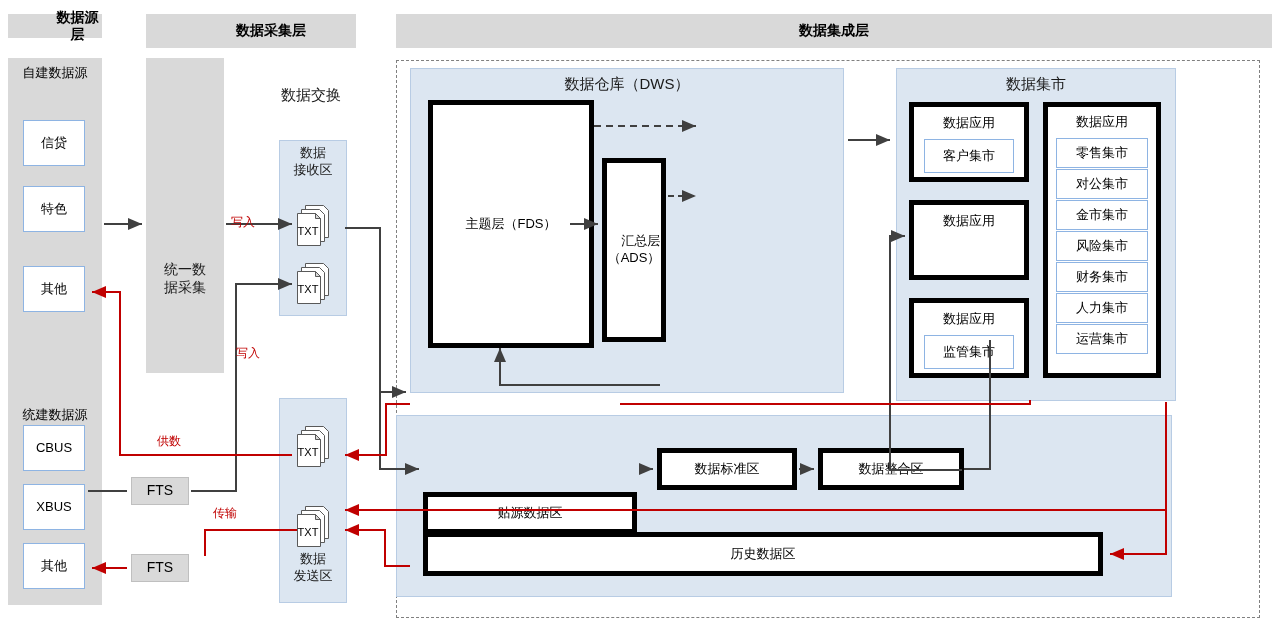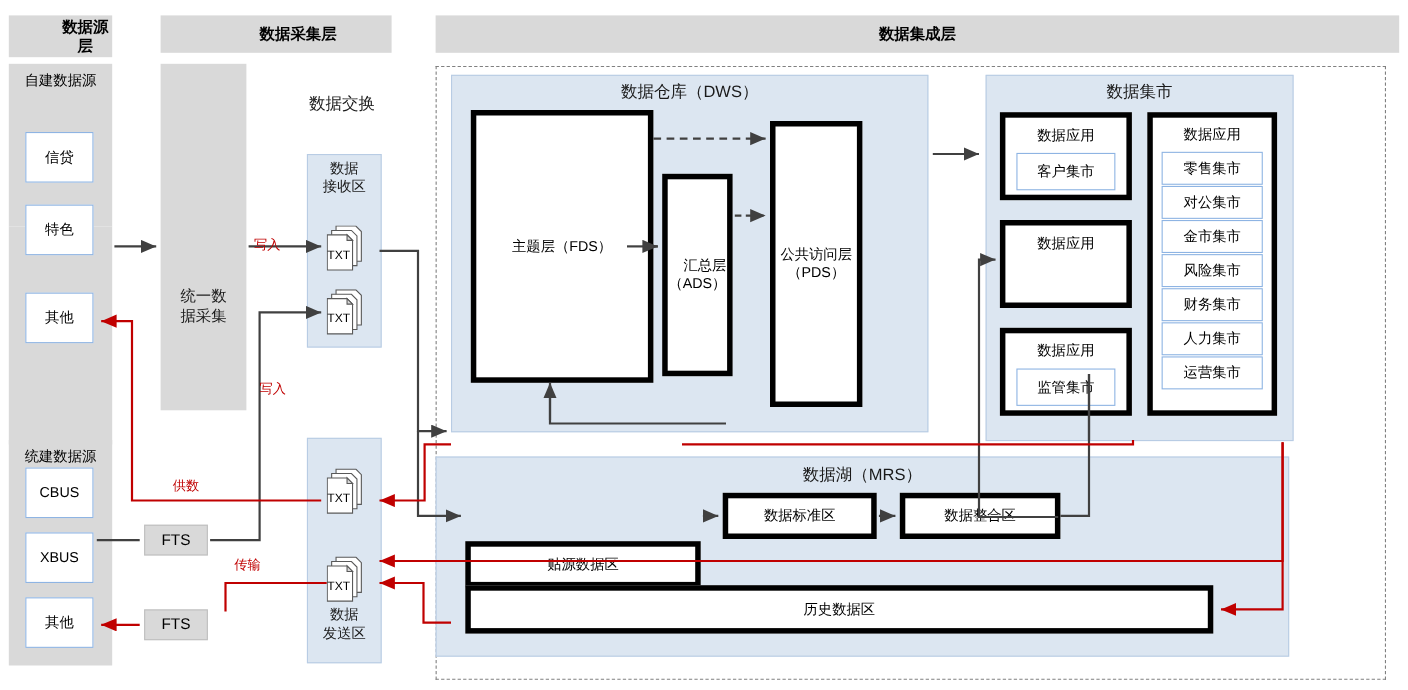--- a/index.html
+++ b/index.html
@@ -85,21 +85,21 @@
   }
   .txt-icon {
     position: absolute;
   }
 </style>
 </head>
 <body>
 
 <div id="canvas">
 
-  <div class="abs hdr center" style="left:8px; top:14px; width:94px; height:38px;padding-left:45px;">数据源层</div>
+  <div class="abs hdr center" style="left:8px; top:14px; width:94px; height:24px;padding-left:45px;">数据源层</div>
   <div class="abs hdr center" style="left:146px; top:14px; width:210px; height:34px;padding-left:40px;">数据采集层</div>
   <div class="abs hdr center" style="left:396px; top:14px; width:876px; height:34px;">数据集成层</div>
 
   <div class="abs gray-panel" style="left:8px; top:58px; width:94px; height:148px;">
     <div class="gray-panel-label">自建数据源</div>
   </div>
   <div class="abs gray-panel" style="left:8px; top:206px; width:94px; height:198px;"></div>
 
   <div class="abs bluebox center" style="left:23px; top:120px; width:62px; height:46px;">信贷</div>
   <div class="abs bluebox center" style="left:23px; top:186px; width:62px; height:46px;">特色</div>
@@ -143,26 +143,20 @@
 
   <div class="abs dashed-region" style="left:396px; top:60px; width:864px; height:558px;"></div>
 
   <div class="abs lightblue-panel" style="left:410px; top:68px; width:434px; height:325px;"></div>
   <div class="abs center" style="left:410px; top:72px; width:434px; height:24px; font-size:15px;">数据仓库（DWS）</div>
   <div class="abs whitebox center" style="left:428px; top:100px; width:166px; height:248px;">主题层（FDS）</div>
   <div class="abs whitebox center" style="left:602px; top:158px; width:64px; height:184px;text-align:right;">
     <span style="font-size:13px; line-height:1.3;">
       <span>汇总层</span><br>
       <span>（ADS）</span>
-    </span>
-  </div>
-  <div class="abs whitebox center" style="left:700px; top:110px; width:84px; height:260px;">
-    <span style="font-size:13px; line-height:1.3;">
-      <span>公共访问层</span><br>
-      <span>（PDS）</span>
     </span>
   </div>
 
   <div class="abs lightblue-panel" style="left:896px; top:68px; width:280px; height:333px;"></div>
   <div class="abs center" style="left:896px; top:72px; width:280px; height:24px; font-size:15px;">数据集市</div>
 
   <div class="abs whitebox" style="left:909px; top:102px; width:120px; height:80px;">
     <div class="center" style="height:32px; font-size:13px;">数据应用</div>
     <div class="bluebox center" style="margin:0 10px; height:32px;">客户集市</div>
   </div>
@@ -179,21 +173,20 @@
     <div class="bluebox center" style="margin:1px 8px; height:28px;">零售集市</div>
     <div class="bluebox center" style="margin:1px 8px; height:28px;">对公集市</div>
     <div class="bluebox center" style="margin:1px 8px; height:28px;">金市集市</div>
     <div class="bluebox center" style="margin:1px 8px; height:28px;font-family:Liberation Serif, serif;">风险集市</div>
     <div class="bluebox center" style="margin:1px 8px; height:28px;">财务集市</div>
     <div class="bluebox center" style="margin:1px 8px; height:28px;">人力集市</div>
     <div class="bluebox center" style="margin:1px 8px; height:28px;">运营集市</div>
   </div>
 
   <div class="abs lightblue-panel" style="left:396px; top:415px; width:776px; height:182px;"></div>
-  <div class="abs center" style="left:396px; top:420px; width:776px; height:24px; font-size:15px;">数据湖（MRS）</div>
   <div class="abs whitebox center" style="left:423px; top:460px; width:214px; height:42px;margin-top:32px;">贴源数据区</div>
   <div class="abs whitebox center" style="left:657px; top:448px; width:140px; height:42px;">数据标准区</div>
   <div class="abs whitebox center" style="left:818px; top:448px; width:146px; height:42px;">数据整合区</div>
   <div class="abs whitebox center" style="left:423px; top:532px; width:680px; height:44px;">历史数据区</div>
 
   <div class="txt-icon" style="left:297px; top:205px;">
     <svg width="46" height="44" viewBox="0 0 46 44">
       <g fill="#ffffff" stroke="#595959" stroke-width="1">
         <path d="M8.5 0.5 h18 l5 5 v27 h-23 z"></path>
         <path d="M4.5 4.5 h18 l5 5 v27 h-23 z"></path>

